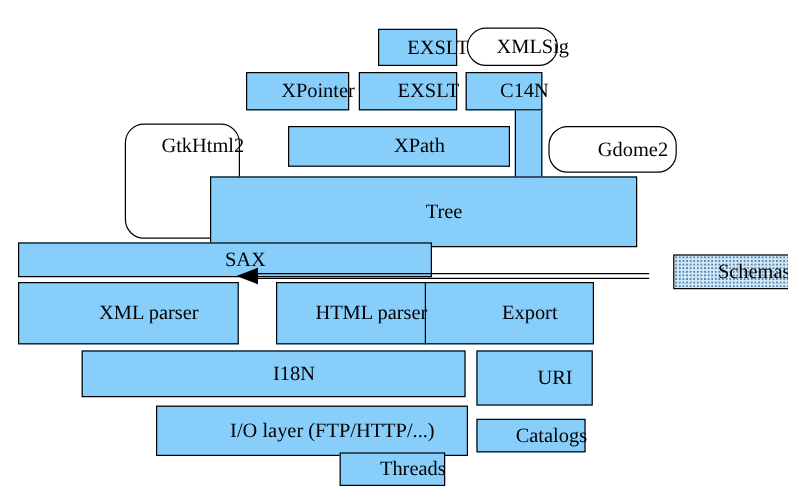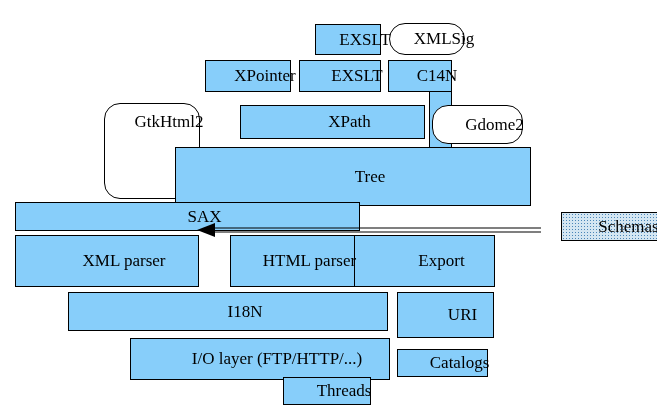--- a/index.html
+++ b/index.html
@@ -61,21 +61,21 @@
   <div class="box white" style="left:389px; top:23px; width:76px; height:32px">XMLSig</div>
 
   <div class="box" style="left:205px; top:60px; width:86px; height:32px">XPointer</div>
   <div class="box" style="left:299px; top:60px; width:82px; height:32px">EXSLT</div>
   <div class="box" style="left:388px; top:60px; width:64px; height:32px">C14N</div>
 
   <div class="connector" style="left:429px; top:92px; width:23px; height:56px"></div>
 
   <div class="box white top-label behind" style="left:104px; top:103px; width:96px; height:96px">GtkHtml2</div>
   <div class="box" style="left:240px; top:105px; width:185px; height:34px">XPath</div>
-  <div class="box white" style="left:432px; top:105px; width:91px; height:39px">Gdome2</div>
+  <div class="box white" style="left:457px; top:105px; width:107px; height:39px">Gdome2</div>
 
   <div class="box" style="left:175px; top:147px; width:356px; height:59px">Tree</div>
 
   <div class="box" style="left:15px; top:202px; width:345px; height:29px">SAX</div>
 
   <div class="box schemas-box front" style="left:541px; top:212px; width:101px; height:29px">Schemas</div>
 
   <svg class="arrow-svg" width="352" height="20" viewBox="0 0 352 20">
     <line x1="22" y1="8" x2="348" y2="8" stroke="#000" stroke-width="1.2"></line>
     <line x1="22" y1="12" x2="348" y2="12" stroke="#000" stroke-width="1.2"></line>

